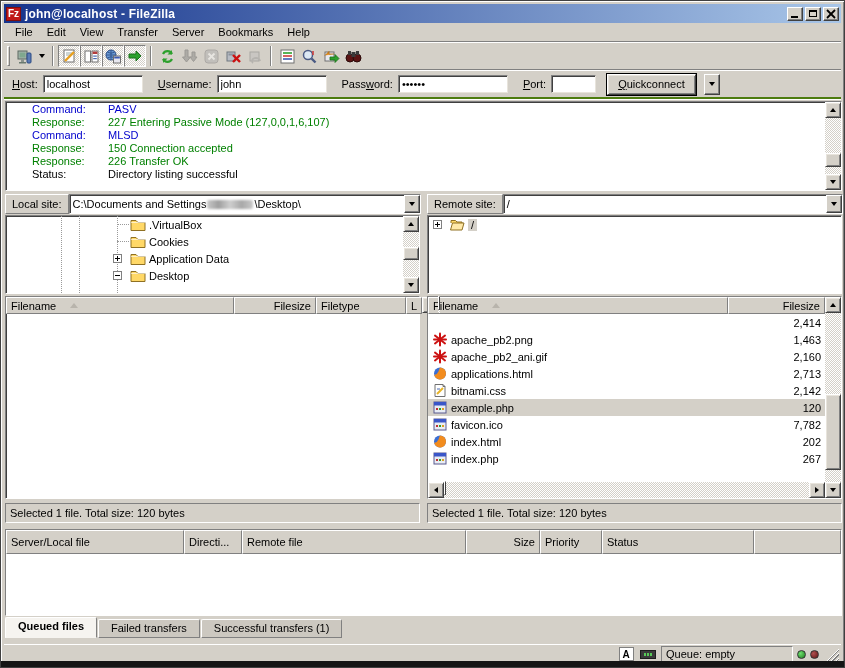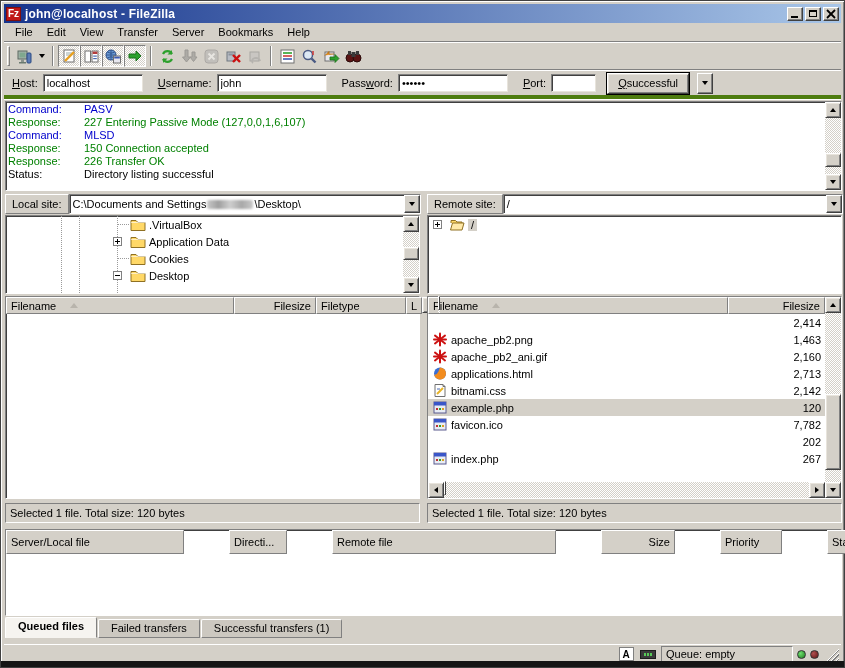--- a/index.html
+++ b/index.html
@@ -36,34 +36,34 @@
   .tgrip { width:3px; height:20px; border:1px solid; border-color:#fff #808080 #808080 #fff; margin:0 3px 0 1px; }
   .tbtn { width:22px; height:22px; display:flex; align-items:center; justify-content:center; border:1px solid transparent; }
   .tbtn.pressed { border-color:#808080 #fff #fff #808080; }
   .tbtn.disabled svg { filter:grayscale(1); opacity:.45; }
   .tsep { width:2px; height:20px; border-left:1px solid #808080; border-right:1px solid #fff; margin:0 4px; }
   .dropbtn { width:13px; height:22px; display:flex; align-items:center; justify-content:center; }
   .tri-down { width:0; height:0; border-left:3px solid transparent; border-right:3px solid transparent; border-top:4px solid #000; }
 
   
   .qcbar { position:absolute; left:3px; top:70px; right:3px; height:28px; display:flex; align-items:center;
-           border-bottom:4px solid #4d7c0f; box-shadow:0 1px 0 #fff; padding-left:8px; gap:5px; }
+           border-bottom:2px solid #4d7c0f; box-shadow:0 1px 0 #fff; padding-left:8px; gap:5px; }
   .qclabel u { text-decoration:underline; }
   .qcinput { height:18px; font-family:"Liberation Sans",sans-serif; font-size:11px; padding:1px 3px; outline:none;
              background:#fff; border:1px solid; border-color:#808080 #e8e4dc #e8e4dc #808080; box-shadow: inset 1px 1px 0 #404040; }
   .qcbtn { height:21px; padding:1px 10px; background:#d4d0c8; font-size:11px; font-family:"Liberation Sans",sans-serif;
            border:1px solid; border-color:#fff #404040 #404040 #fff; box-shadow: inset 1px 1px 0 #e8e4dc, inset -1px -1px 0 #808080, 0 0 0 1px #000; margin-left:6px; }
   .qcdrop { width:16px; height:21px; background:#d4d0c8; margin-left:3px; display:flex; align-items:center; justify-content:center;
             border:1px solid; border-color:#fff #404040 #404040 #fff; box-shadow: inset -1px -1px 0 #808080; }
 
   
   .log { position:absolute; left:4px; top:100px; width:837px; height:90px; background:#fff;
          border:1px solid; border-color:#808080 #fff #fff #808080; box-shadow: inset 1px 1px 0 #404040; display:flex; }
   .logbody { flex:1; padding:1px 2px; overflow:hidden; }
-  .logline { display:flex; height:13px; line-height:13px; white-space:nowrap; }
+  .logline { display:flex; height:13px; line-height:13px; white-space:nowrap;padding-left:24px; }
   .logline .pfx { width:76px; flex:none; }
   .log-command { color:#0000cc; }
   .log-response { color:#008000; }
   .log-status { color:#000; }
 
   
   .vscroll { width:16px; flex:none; display:flex; flex-direction:column; }
   .sbtn { width:16px; height:16px; background:#d4d0c8; flex:none; display:flex; align-items:center; justify-content:center;
           border:1px solid; border-color:#fff #404040 #404040 #fff; box-shadow: inset 1px 1px 0 #e8e4dc, inset -1px -1px 0 #808080; }
   .strack { flex:1; position:relative; }
@@ -123,21 +123,21 @@
 
   
   .statusrow { position:absolute; left:4px; top:502px; width:837px; height:20px; display:flex; }
   .statbox { width:415px; height:20px; background:#d4d0c8; border:1px solid; border-color:#808080 #fff #fff #808080;
              display:flex; align-items:center; padding:0 4px; white-space:nowrap; overflow:hidden; }
 
   
   .queue { position:absolute; left:4px; top:528px; width:837px; height:87px; background:#fff;
            border:1px solid; border-color:#808080 #fff #fff #808080; box-shadow: inset 1px 1px 0 #404040;
            display:flex; flex-direction:column; }
-  .queuehdr { display:flex; height:24px; flex:none;gap:45px; }
+  .queuehdr { display:flex; height:24px; flex:none; }
   .queuebody { flex:1; background:#fff; }
 
   
   .tabstrip { position:absolute; left:4px; top:616px; width:837px; height:21px; display:flex; align-items:flex-start; gap:1px; }
   .tab { height:19px; margin-top:2px; padding:2px 12px 0; background:#ccc8c0; white-space:nowrap;
          border:1px solid; border-color:#fff #808080 #808080 #fff; border-radius:2px 2px 0 0; }
   .tab.active { height:21px; margin-top:0; background:#f6f4f0; font-weight:bold;
                 border-bottom-color:#f6f4f0; }
 
   
@@ -309,21 +309,21 @@
 
   <div class="qcbar">
     <span class="qclabel"><u>H</u><span>ost:</span></span>
     <input class="qcinput" style="width: 100px;" value="localhost">
     <span class="qclabel" style="margin-left:10px"><u>U</u><span>sername:</span></span>
     <input class="qcinput" style="width: 110px;" value="john">
     <span class="qclabel" style="margin-left:10px"><span>Pass</span><u>w</u><span>ord:</span></span>
     <input class="qcinput" style="width: 110px;" value="••••••">
     <span class="qclabel" style="margin-left:10px"><u>P</u><span>ort:</span></span>
     <input class="qcinput" style="width: 45px;" value="">
-    <button class="qcbtn"><u>Q</u><span>successful</span></button>
+    <button class="qcbtn"><u>Q</u><span>uickconnect</span></button>
     <span class="qcdrop">
         <span class="tri-down"></span>
       </span>
   </div>
 
   <div class="log">
     <div class="logbody">
       <div class="logline log-command">
           <span class="pfx">Command:</span>
           <span>PASV</span>
@@ -382,37 +382,37 @@
           <span class="vline" style="left:111px; top:0; bottom:0"></span>
           <div class="trow">
             <span class="conn" style="left:111px; top:8px"></span>
             <svg class="ficon" style="margin-left:124px" viewBox="0 0 16 15">
                 <path d="M1 3.5 h5 l2 2 h7 v8 H1 z" fill="#FFD867" stroke="#8f7023"></path>
                 <path d="M1 5.5 h14" stroke="#fff" stroke-width="1" opacity=".6"></path>
               </svg>
             <span class="tlabel">.VirtualBox</span>
           </div>
           <div class="trow">
+            <span class="conn" style="left:111px; top:8px"></span>
+            <svg class="ficon" style="margin-left:124px" viewBox="0 0 16 15">
+                <path d="M1 3.5 h5 l2 2 h7 v8 H1 z" fill="#FFD867" stroke="#8f7023"></path>
+                <path d="M1 5.5 h14" stroke="#fff" stroke-width="1" opacity=".6"></path>
+              </svg>
+            <span class="tlabel">Cookies</span>
+          </div>
+          <div class="trow">
             <span class="expander" style="left:107px; top:4px">
                 <span class="h"></span>
                 <span class="v"></span>
               </span>
             <svg class="ficon" style="margin-left:124px" viewBox="0 0 16 15">
                 <path d="M1 3.5 h5 l2 2 h7 v8 H1 z" fill="#FFD867" stroke="#8f7023"></path>
                 <path d="M1 5.5 h14" stroke="#fff" stroke-width="1" opacity=".6"></path>
               </svg>
             <span class="tlabel">Application Data</span>
-          </div>
-          <div class="trow">
-            <span class="conn" style="left:111px; top:8px"></span>
-            <svg class="ficon" style="margin-left:124px" viewBox="0 0 16 15">
-                <path d="M1 3.5 h5 l2 2 h7 v8 H1 z" fill="#FFD867" stroke="#8f7023"></path>
-                <path d="M1 5.5 h14" stroke="#fff" stroke-width="1" opacity=".6"></path>
-              </svg>
-            <span class="tlabel">Cookies</span>
           </div>
           <div class="trow">
             <span class="expander" style="left:107px; top:4px">
                 <span class="h"></span>
               </span>
             <svg class="ficon" style="margin-left:124px" viewBox="0 0 16 15">
                 <path d="M1 3.5 h5 l2 2 h7 v8 H1 z" fill="#FFD867" stroke="#8f7023"></path>
                 <path d="M1 5.5 h14" stroke="#fff" stroke-width="1" opacity=".6"></path>
               </svg>
             <span class="tlabel">Desktop</span>
@@ -595,20 +595,27 @@
                     <rect x="2" y="2" width="12" height="3.5" fill="#3a56c8"></rect>
                     <rect x="4" y="8" width="2" height="2" fill="#c03030"></rect>
                     <rect x="7" y="8" width="2" height="2" fill="#30a030"></rect>
                     <rect x="10" y="8" width="2" height="2" fill="#e0a020"></rect>
                   </svg>
                   <span>favicon.ico</span>
                 </span>
               <span class="lcell r" style="flex:1">7,782</span>
             </div>
             <div class="lrow">
+              <span class="lcell" style="width:300px">
+                  <svg class="ficon" viewBox="0 0 16 15">
+                    <circle cx="8" cy="7.5" r="6" fill="#3b6fd4"></circle>
+                    <path d="M8 1.5 a6 6 0 1 1 -5.8 7.5 q3.2 -.6 4.4 -3.8 q.6 -1.9 1.4 -3.7 z" fill="#f28c1e"></path>
+                  </svg>
+                  <span>index.html</span>
+                </span>
               <span class="lcell r" style="flex:1">202</span>
             </div>
             <div class="lrow">
               <span class="lcell" style="width:300px">
                   <svg class="ficon" viewBox="0 0 16 15">
                     <rect x="2" y="2" width="12" height="11" fill="#e8ecf4" stroke="#5a5a8e"></rect>
                     <rect x="2" y="2" width="12" height="3.5" fill="#3a56c8"></rect>
                     <rect x="4" y="8" width="2" height="2" fill="#c03030"></rect>
                     <rect x="7" y="8" width="2" height="2" fill="#30a030"></rect>
                     <rect x="10" y="8" width="2" height="2" fill="#e0a020"></rect>

